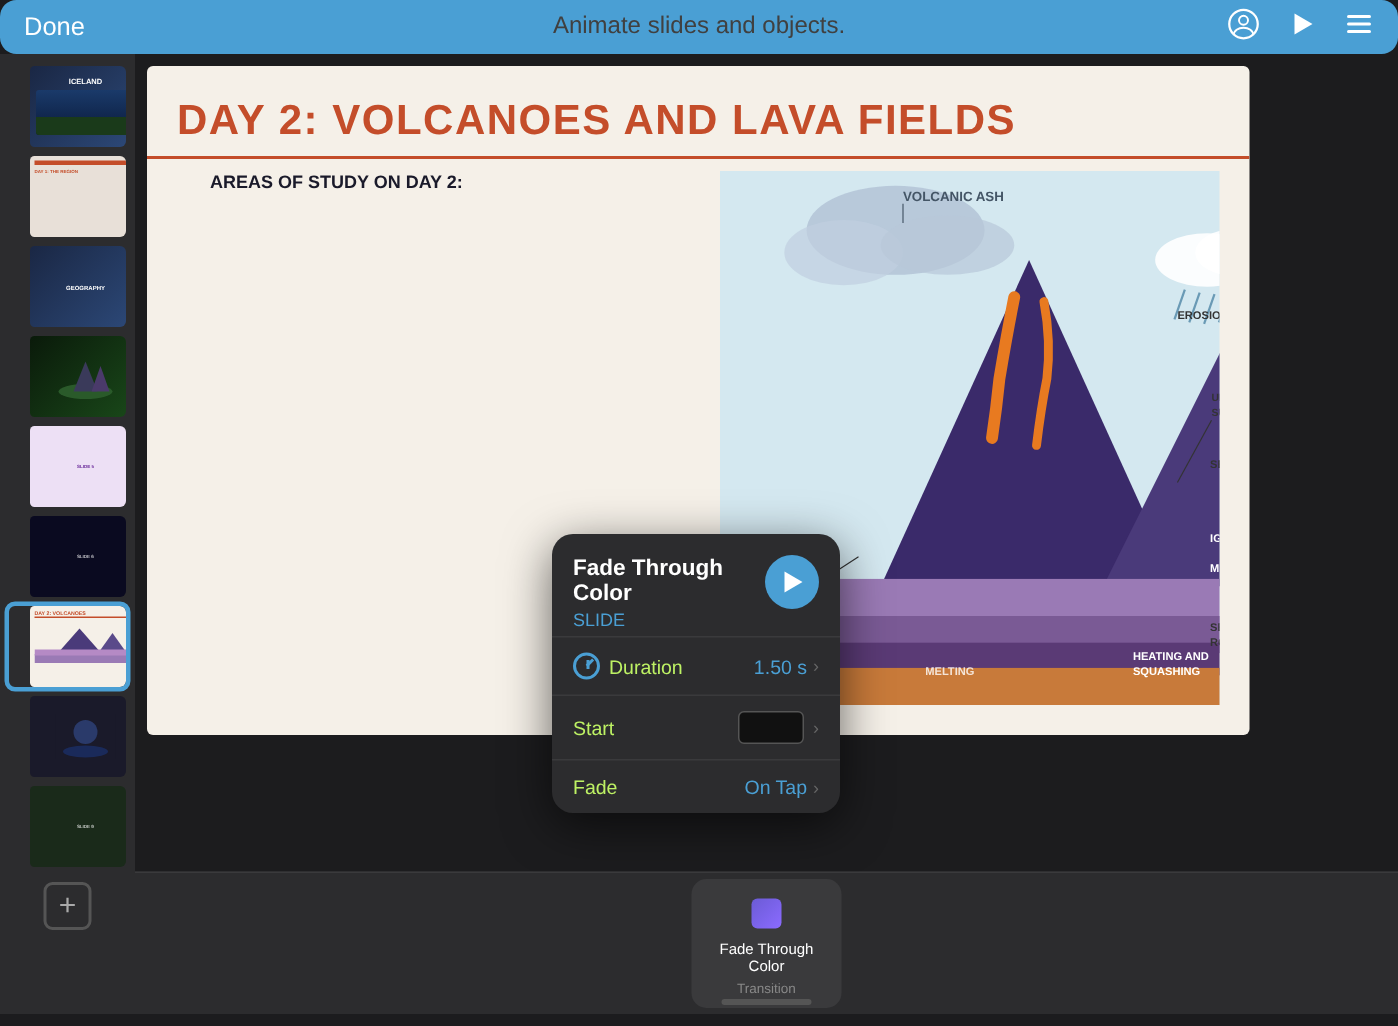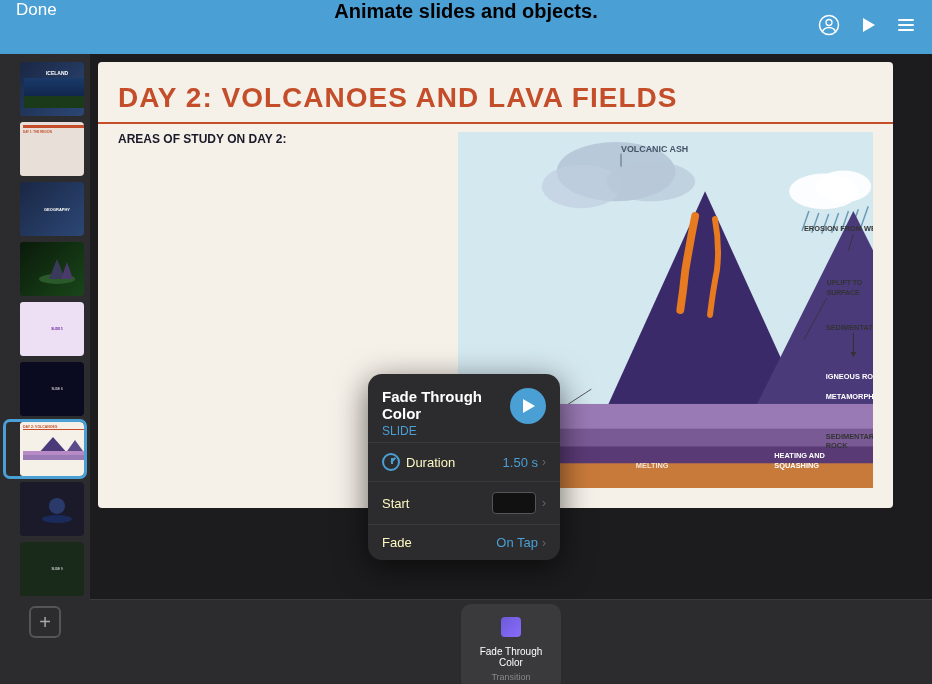--- a/index.html
+++ b/index.html
@@ -8,38 +8,40 @@
       height: 684px;
       background: #1c1c1e;
       font-family: -apple-system, BlinkMacSystemFont, 'SF Pro Display', 'Helvetica Neue', sans-serif;
       overflow: hidden;
       position: relative;
     }
 
     
     .header-bar {
       width: 100%;
-      height: 54px;
+      height: 36px;
       background: #4a9fd4;
       display: flex;
+      align-items: center;
       justify-content: space-between;
       padding: 0 16px;
       position: relative;
       z-index: 10;
+      border-radius: 11px;
     }
     .header-done {
       color: white;
       font-size: 17px;
       font-weight: 400;
       cursor: pointer;
     }
     .header-title {
-      color: #000000;
-      font-size: 20px;
-      font-weight: 700;
+      color: #404040;
+      font-size: 16px;
+      font-weight: 400;
       position: absolute;
       left: 50%;
       transform: translateX(-50%);
     }
     .header-icons {
       display: flex;
       gap: 18px;
       align-items: center;
     }
     .header-icon {
@@ -129,21 +131,21 @@
 
     
     .slide-canvas {
       flex: 1;
       margin: 0;
       position: relative;
       overflow: hidden;
     }
 
     .slide-content {
-      width: 795px;
+      width: 735px;
       height: 446px;
       background: #f5f0e8;
       position: absolute;
       top: 8px;
       left: 8px;
       border-radius: 4px;
       overflow: hidden;
     }
 
     
@@ -157,20 +159,21 @@
       border-bottom: 2px solid #c44d2a;
       margin-bottom: 8px;
     }
 
     .slide-body {
       display: flex;
       gap: 0;
       padding: 0 20px;
       height: calc(100% - 90px);
       position: relative;
+      margin-left: 22px;
     }
 
     .slide-text-section {
       width: 340px;
       flex-shrink: 0;
     }
 
     .slide-subtitle {
       color: #1a1a2a;
       font-size: 12px;
@@ -313,21 +316,21 @@
 
     .popup-row {
       display: flex;
       align-items: center;
       justify-content: space-between;
       padding: 10px 14px;
       border-top: 1px solid #3a3a3c;
     }
 
     .popup-row-label {
-      color: #fef9c3;
+      color: #bef264;
       font-size: 13px;
       display: flex;
       align-items: center;
       gap: 6px;
     }
 
     .duration-icon {
       width: 18px;
       height: 18px;
       border: 2px solid #4a9fd4;

